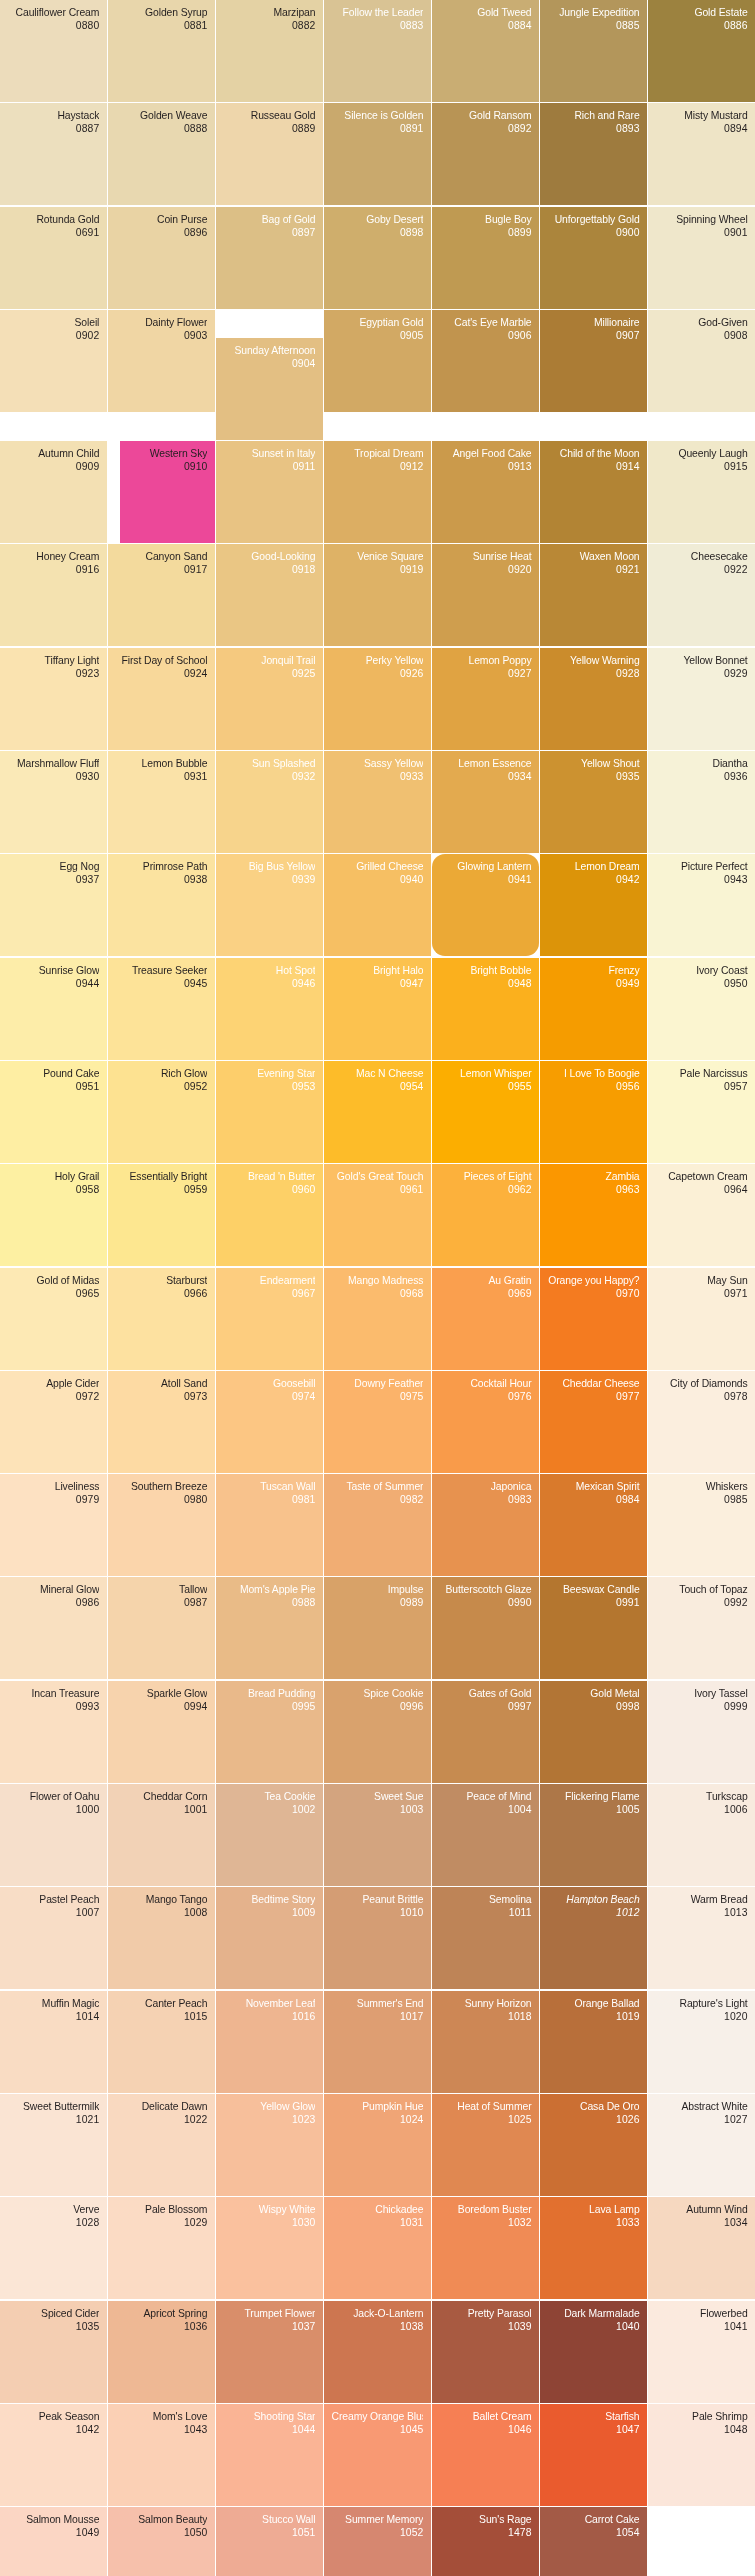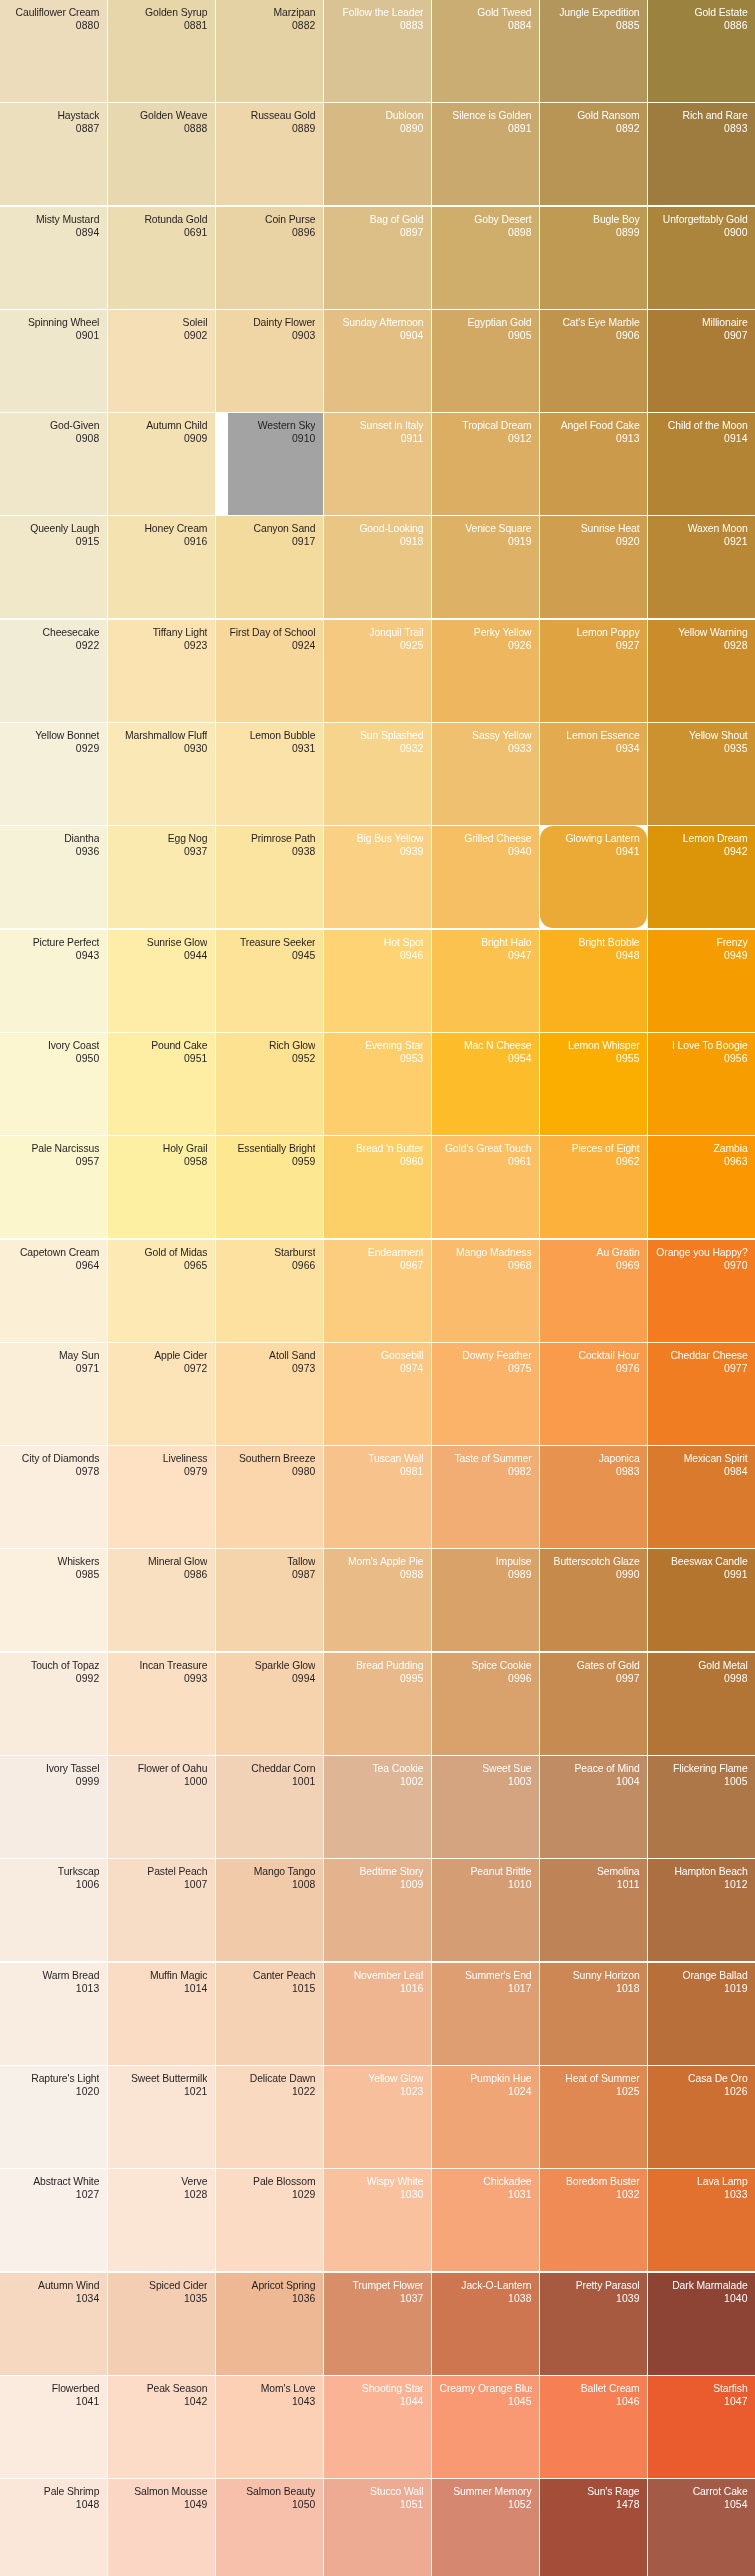--- a/index.html
+++ b/index.html
@@ -79,24 +79,20 @@
       <span class="sw-code">0887</span>
     </div>
     <div class="swatch light" style="background-color: rgb(232, 216, 176);">
       <span class="sw-name">Golden Weave</span>
       <span class="sw-code">0888</span>
     </div>
     <div class="swatch light" style="background-color: rgb(238, 214, 171);">
       <span class="sw-name">Russeau Gold</span>
       <span class="sw-code">0889</span>
     </div>
-    <div class="swatch dark" style="background-color: rgb(214, 185, 131);">
-      <span class="sw-name">Dubloon</span>
-      <span class="sw-code">0890</span>
-    </div>
     <div class="swatch dark" style="background-color: rgb(201, 169, 109);">
       <span class="sw-name">Silence is Golden</span>
       <span class="sw-code">0891</span>
     </div>
     <div class="swatch dark" style="background-color: rgb(184, 148, 85);">
       <span class="sw-name">Gold Ransom</span>
       <span class="sw-code">0892</span>
     </div>
     <div class="swatch dark" style="background-color: rgb(158, 123, 62);">
       <span class="sw-name">Rich and Rare</span>
@@ -135,21 +131,21 @@
       <span class="sw-code">0901</span>
     </div>
     <div class="swatch light" style="background-color: rgb(244, 223, 183);">
       <span class="sw-name">Soleil</span>
       <span class="sw-code">0902</span>
     </div>
     <div class="swatch light" style="background-color: rgb(240, 214, 164);">
       <span class="sw-name">Dainty Flower</span>
       <span class="sw-code">0903</span>
     </div>
-    <div class="swatch dark" style="background-color: rgb(227, 191, 131);">
+    <div class="swatch dark" style="background-color: rgb(227, 191, 131); margin-top: 28px;">
       <span class="sw-name">Sunday Afternoon</span>
       <span class="sw-code">0904</span>
     </div>
     <div class="swatch dark" style="background-color: rgb(210, 169, 100);">
       <span class="sw-name">Egyptian Gold</span>
       <span class="sw-code">0905</span>
     </div>
     <div class="swatch dark" style="background-color: rgb(193, 148, 78);">
       <span class="sw-name">Cat's Eye Marble</span>
       <span class="sw-code">0906</span>
@@ -159,21 +155,21 @@
       <span class="sw-code">0907</span>
     </div>
     <div class="swatch light" style="background-color: rgb(240, 231, 202);">
       <span class="sw-name">God-Given</span>
       <span class="sw-code">0908</span>
     </div>
     <div class="swatch light" style="background-color: rgb(243, 224, 179);">
       <span class="sw-name">Autumn Child</span>
       <span class="sw-code">0909</span>
     </div>
-    <div class="swatch light" style="background-color: #a3a3a3; margin-left: 12px;">
+    <div class="swatch light" style="background-color: #ec4899; margin-left: 12px;">
       <span class="sw-name">Western Sky</span>
       <span class="sw-code">0910</span>
     </div>
     <div class="swatch dark" style="background-color: rgb(232, 195, 131);">
       <span class="sw-name">Sunset in Italy</span>
       <span class="sw-code">0911</span>
     </div>
     <div class="swatch dark" style="background-color: rgb(220, 174, 99);">
       <span class="sw-name">Tropical Dream</span>
       <span class="sw-code">0912</span>
@@ -567,21 +563,21 @@
       <span class="sw-code">1009</span>
     </div>
     <div class="swatch dark" style="background-color: rgb(212, 157, 116);">
       <span class="sw-name">Peanut Brittle</span>
       <span class="sw-code">1010</span>
     </div>
     <div class="swatch dark" style="background-color: rgb(190, 132, 87);">
       <span class="sw-name">Semolina</span>
       <span class="sw-code">1011</span>
     </div>
-    <div class="swatch dark" style="background-color: rgb(171, 111, 65);">
+    <div class="swatch dark" style="background-color: rgb(171, 111, 65); font-style: italic;">
       <span class="sw-name">Hampton Beach</span>
       <span class="sw-code">1012</span>
     </div>
     <div class="swatch light" style="background-color: rgb(249, 236, 224);">
       <span class="sw-name">Warm Bread</span>
       <span class="sw-code">1013</span>
     </div>
     <div class="swatch light" style="background-color: rgb(249, 220, 195);">
       <span class="sw-name">Muffin Magic</span>
       <span class="sw-code">1014</span>

